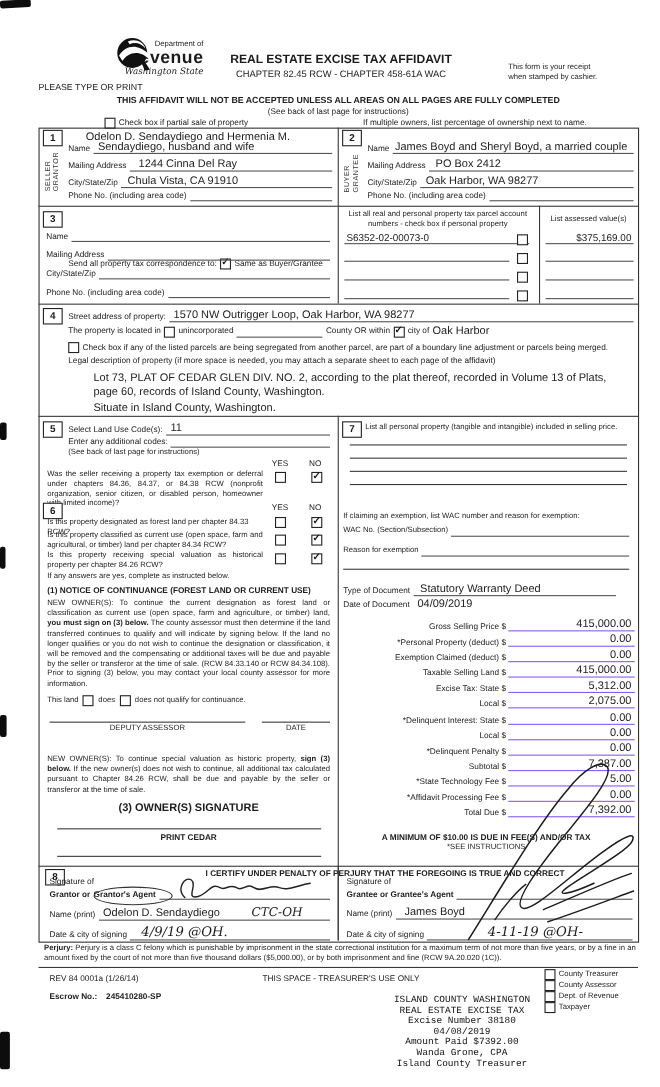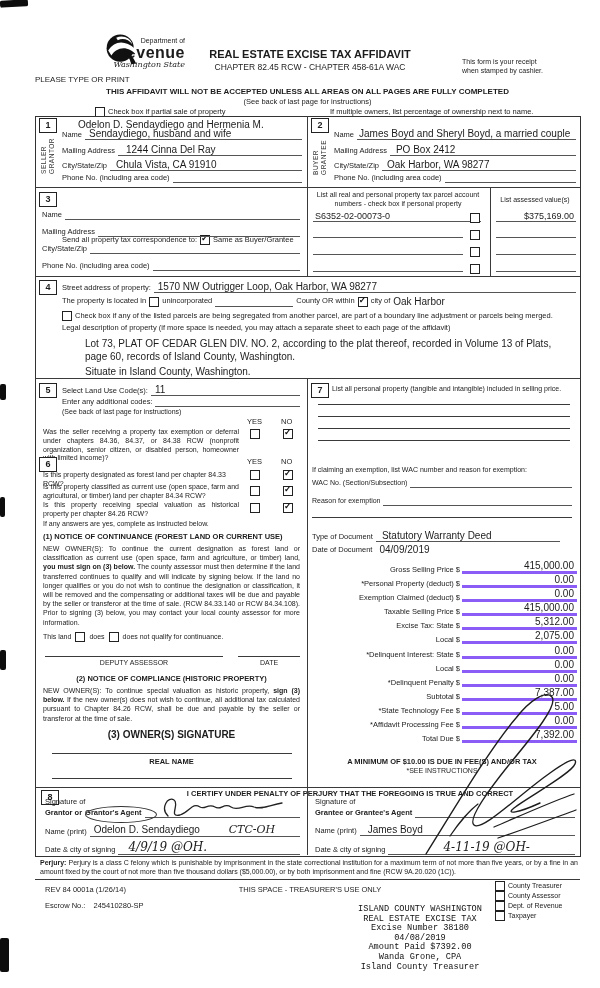--- a/index.html
+++ b/index.html
@@ -23,21 +23,21 @@
   .cbabs{position:absolute;width:8px;height:8px;border:1px solid #222;background:#fff;}
   .cbabs.checked::after{content:"\2713";position:absolute;left:0px;top:-3px;font-size:9px;font-weight:700;color:#111;}
   .numbox{position:absolute;width:16px;height:13px;border:1px solid #222;font-size:9px;
           font-weight:700;text-align:center;line-height:13px;background:#fff;}
   .hline{position:absolute;height:1px;background:#3a3a3a;}
   .vline{position:absolute;width:1px;background:#3a3a3a;}
   .vert{writing-mode:vertical-rl;transform:rotate(180deg);font-size:6.5px;letter-spacing:.5px;color:#333;}
   .hand{font-family:"DejaVu Serif",serif;font-style:italic;}
   .mrow{position:absolute;display:flex;align-items:flex-end;height:14px;}
   .mlab{width:148px;text-align:right;font-size:7.5px;padding-right:2px;}
-  .mval{width:112px;border-bottom:3px solid #8b5cf6;text-align:right;font-size:10px;padding-right:3px;}
+  .mval{width:112px;border-bottom:1px solid #8b5cf6;text-align:right;font-size:10px;padding-right:3px;}
   .artifact{position:absolute;background:#0d0d0d;border-radius:2px;}
   .stamp{position:absolute;left:300px;top:905px;width:240px;text-align:center;
          font-family:"Liberation Mono",monospace;font-size:8.6px;line-height:9.6px;color:#111;}
   .ellipse{position:absolute;border:1px solid #333;border-radius:50%;}
   svg{display:block;}
 </style>
 </head>
 <body>
 
 <div class="page">
@@ -251,27 +251,26 @@
     <span class="cb"></span>
     <span class="s7">does</span>
     <span class="cb"></span>
     <span class="s7">does not qualify for continuance.</span>
   </div>
   <div class="hline" style="left:45px;top:656px;width:178px;"></div>
   <div class="hline" style="left:238px;top:656px;width:62px;"></div>
   <div class="r s7 ctr" style="left:45px;top:659px;width:178px;">DEPUTY ASSESSOR</div>
   <div class="r s7 ctr" style="left:238px;top:659px;width:62px;">DATE</div>
 
-  <div class="r s7 b ctr" style="left:43px;top:674px;width:257px;font-size:7.5px;">(2) NOTICE OF COMPLIANCE (HISTORIC PROPERTY)</div>
   <div class="r s7 just" style="left:43px;top:686px;width:257px;line-height:9.2px;">
     <span>NEW OWNER(S):  To continue special valuation as historic property, </span><span class="b">sign (3) below.</span><span>  If the new owner(s) does not wish to continue, all additional tax calculated pursuant to Chapter 84.26 RCW, shall be due and payable by the seller or transferor at the time of sale.</span>
   </div>
   <div class="r s7 b ctr" style="left:43px;top:729px;width:257px;font-size:10px;">(3) OWNER(S) SIGNATURE</div>
   <div class="hline" style="left:52px;top:753px;width:240px;"></div>
-  <div class="r s7 b ctr" style="left:43px;top:757px;width:257px;font-size:7.5px;">REAL NAME</div>
+  <div class="r s7 b ctr" style="left:43px;top:757px;width:257px;font-size:7.5px;">PRINT CEDAR</div>
   <div class="hline" style="left:52px;top:778px;width:240px;"></div>
 
   <div class="numbox" style="left:311px;top:383px;">7</div>
   <div class="r s7" style="left:332px;top:385px;width:240px;">List all personal property (tangible and intangible) included in selling price.</div>
   <div class="hline" style="left:318px;top:404px;width:252px;"></div>
   <div class="hline" style="left:318px;top:416px;width:252px;"></div>
   <div class="hline" style="left:318px;top:428px;width:252px;"></div>
   <div class="hline" style="left:318px;top:440px;width:252px;"></div>
   <div class="r s7" style="left:312px;top:466px;">If claiming an exemption, list WAC number and reason for exemption:</div>
   <div class="row" style="left:312px;top:479px;width:260px;">
@@ -299,21 +298,21 @@
     </div>
   <div class="mrow" style="left:312px;top:574px;">
       <span class="mlab">*Personal Property (deduct)  $</span>
       <span class="mval">0.00</span>
     </div>
   <div class="mrow" style="left:312px;top:588px;">
       <span class="mlab">Exemption Claimed (deduct)  $</span>
       <span class="mval">0.00</span>
     </div>
   <div class="mrow" style="left:312px;top:602px;">
-      <span class="mlab">Taxable Selling Price  $</span>
+      <span class="mlab">Taxable Selling Land  $</span>
       <span class="mval">415,000.00</span>
     </div>
   <div class="mrow" style="left:312px;top:616px;">
       <span class="mlab">Excise Tax:  State  $</span>
       <span class="mval">5,312.00</span>
     </div>
   <div class="mrow" style="left:312px;top:630px;">
       <span class="mlab">Local  $</span>
       <span class="mval">2,075.00</span>
     </div>
@@ -416,21 +415,21 @@
     <span class="s7">County Assessor</span>
   </div>
   <div class="row" style="left:495px;top:901px;width:90px;align-items:center;gap:3px;">
     <span class="cb"></span>
     <span class="s7">Dept. of Revenue</span>
   </div>
   <div class="row" style="left:495px;top:911px;width:90px;align-items:center;gap:3px;">
     <span class="cb"></span>
     <span class="s7">Taxpayer</span>
   </div>
-  <div class="r lbl" style="left:45px;top:902px;">
+  <div class="r lbl" style="left:45px;top:902px;font-weight:bold;">
     <span>Escrow No.:</span>
     <span style="margin-left:6px;">245410280-SP</span>
   </div>
 
   <div class="stamp">
     <div>ISLAND COUNTY WASHINGTON</div>
     <div>REAL ESTATE EXCISE TAX</div>
     <div>Excise Number 38180</div>
     <div>04/08/2019</div>
     <div>Amount Paid $7392.00</div>

